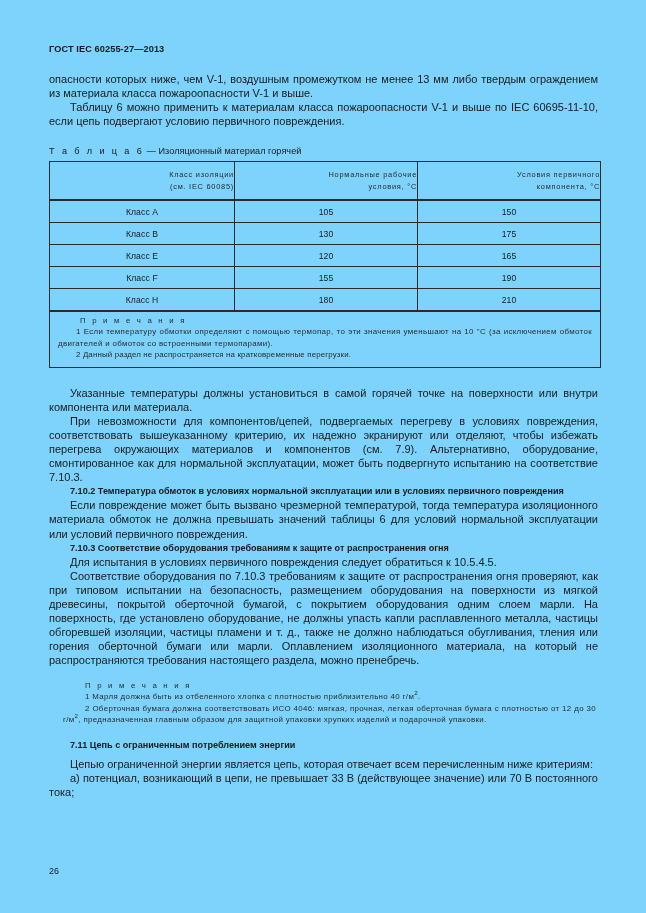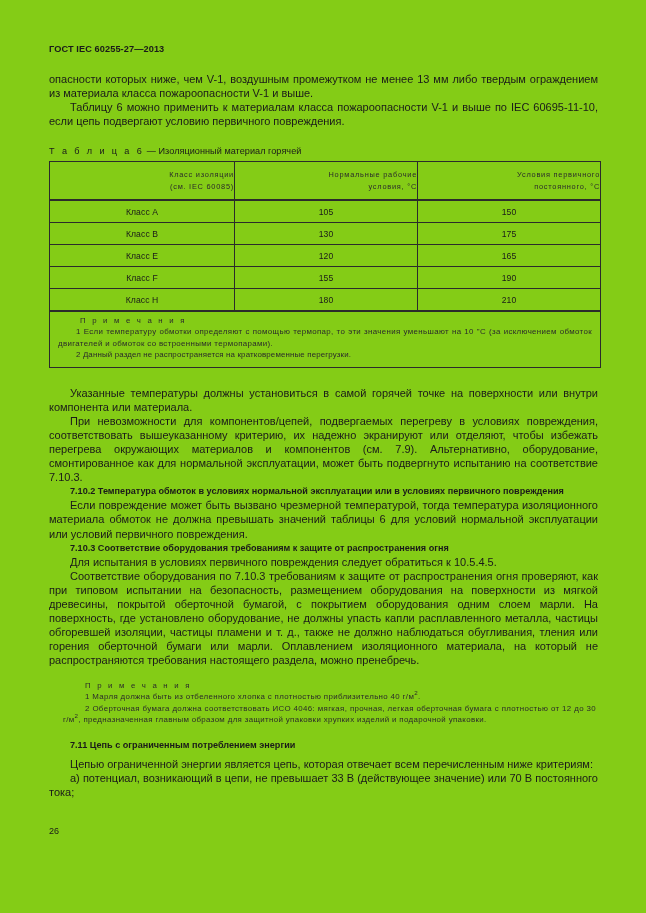--- a/index.html
+++ b/index.html
@@ -8,21 +8,21 @@
     background: #ffffff;
   }
   body {
     font-family: "Liberation Sans", sans-serif;
     color: #1a1a1a;
   }
   .page {
     position: relative;
     width: 646px;
     height: 913px;
-    background: #84cc16;
+    background: #7dd3fc;
     overflow: hidden;
   }
   .content {
     position: absolute;
     left: 49px;
     top: 44px;
     width: 549px;
   }
   .doc-header {
     font-size: 9.2px;
@@ -119,21 +119,21 @@
     margin-left: 36px;
   }
   .standalone-notes .note-item {
     padding-left: 14px;
     padding-right: 2px;
     text-indent: 22px;
   }
   .page-number {
     position: absolute;
     left: 49px;
-    top: 826px;
+    top: 866px;
     font-size: 9px;
     color: #1a1a1a;
   }
   sup {
     font-size: 6.2px;
     vertical-align: super;
     line-height: 0;
   }
   .col-1 { width: 184px; }
   .col-2 { width: 182px; }
@@ -165,21 +165,21 @@
           <th class="col-1">
             <div>Класс изоляции</div>
             <div>(см. IEC 60085)</div>
           </th>
           <th class="col-2">
             <div>Нормальные рабочие</div>
             <div>условия, °С</div>
           </th>
           <th class="col-3">
             <div>Условия первичного</div>
-            <div>постоянного, °С</div>
+            <div>компонента, °С</div>
           </th>
         </tr>
       </thead>
       <tbody>
         <tr>
           <td>Класс A</td>
           <td>105</td>
           <td>150</td>
         </tr>
         <tr>

